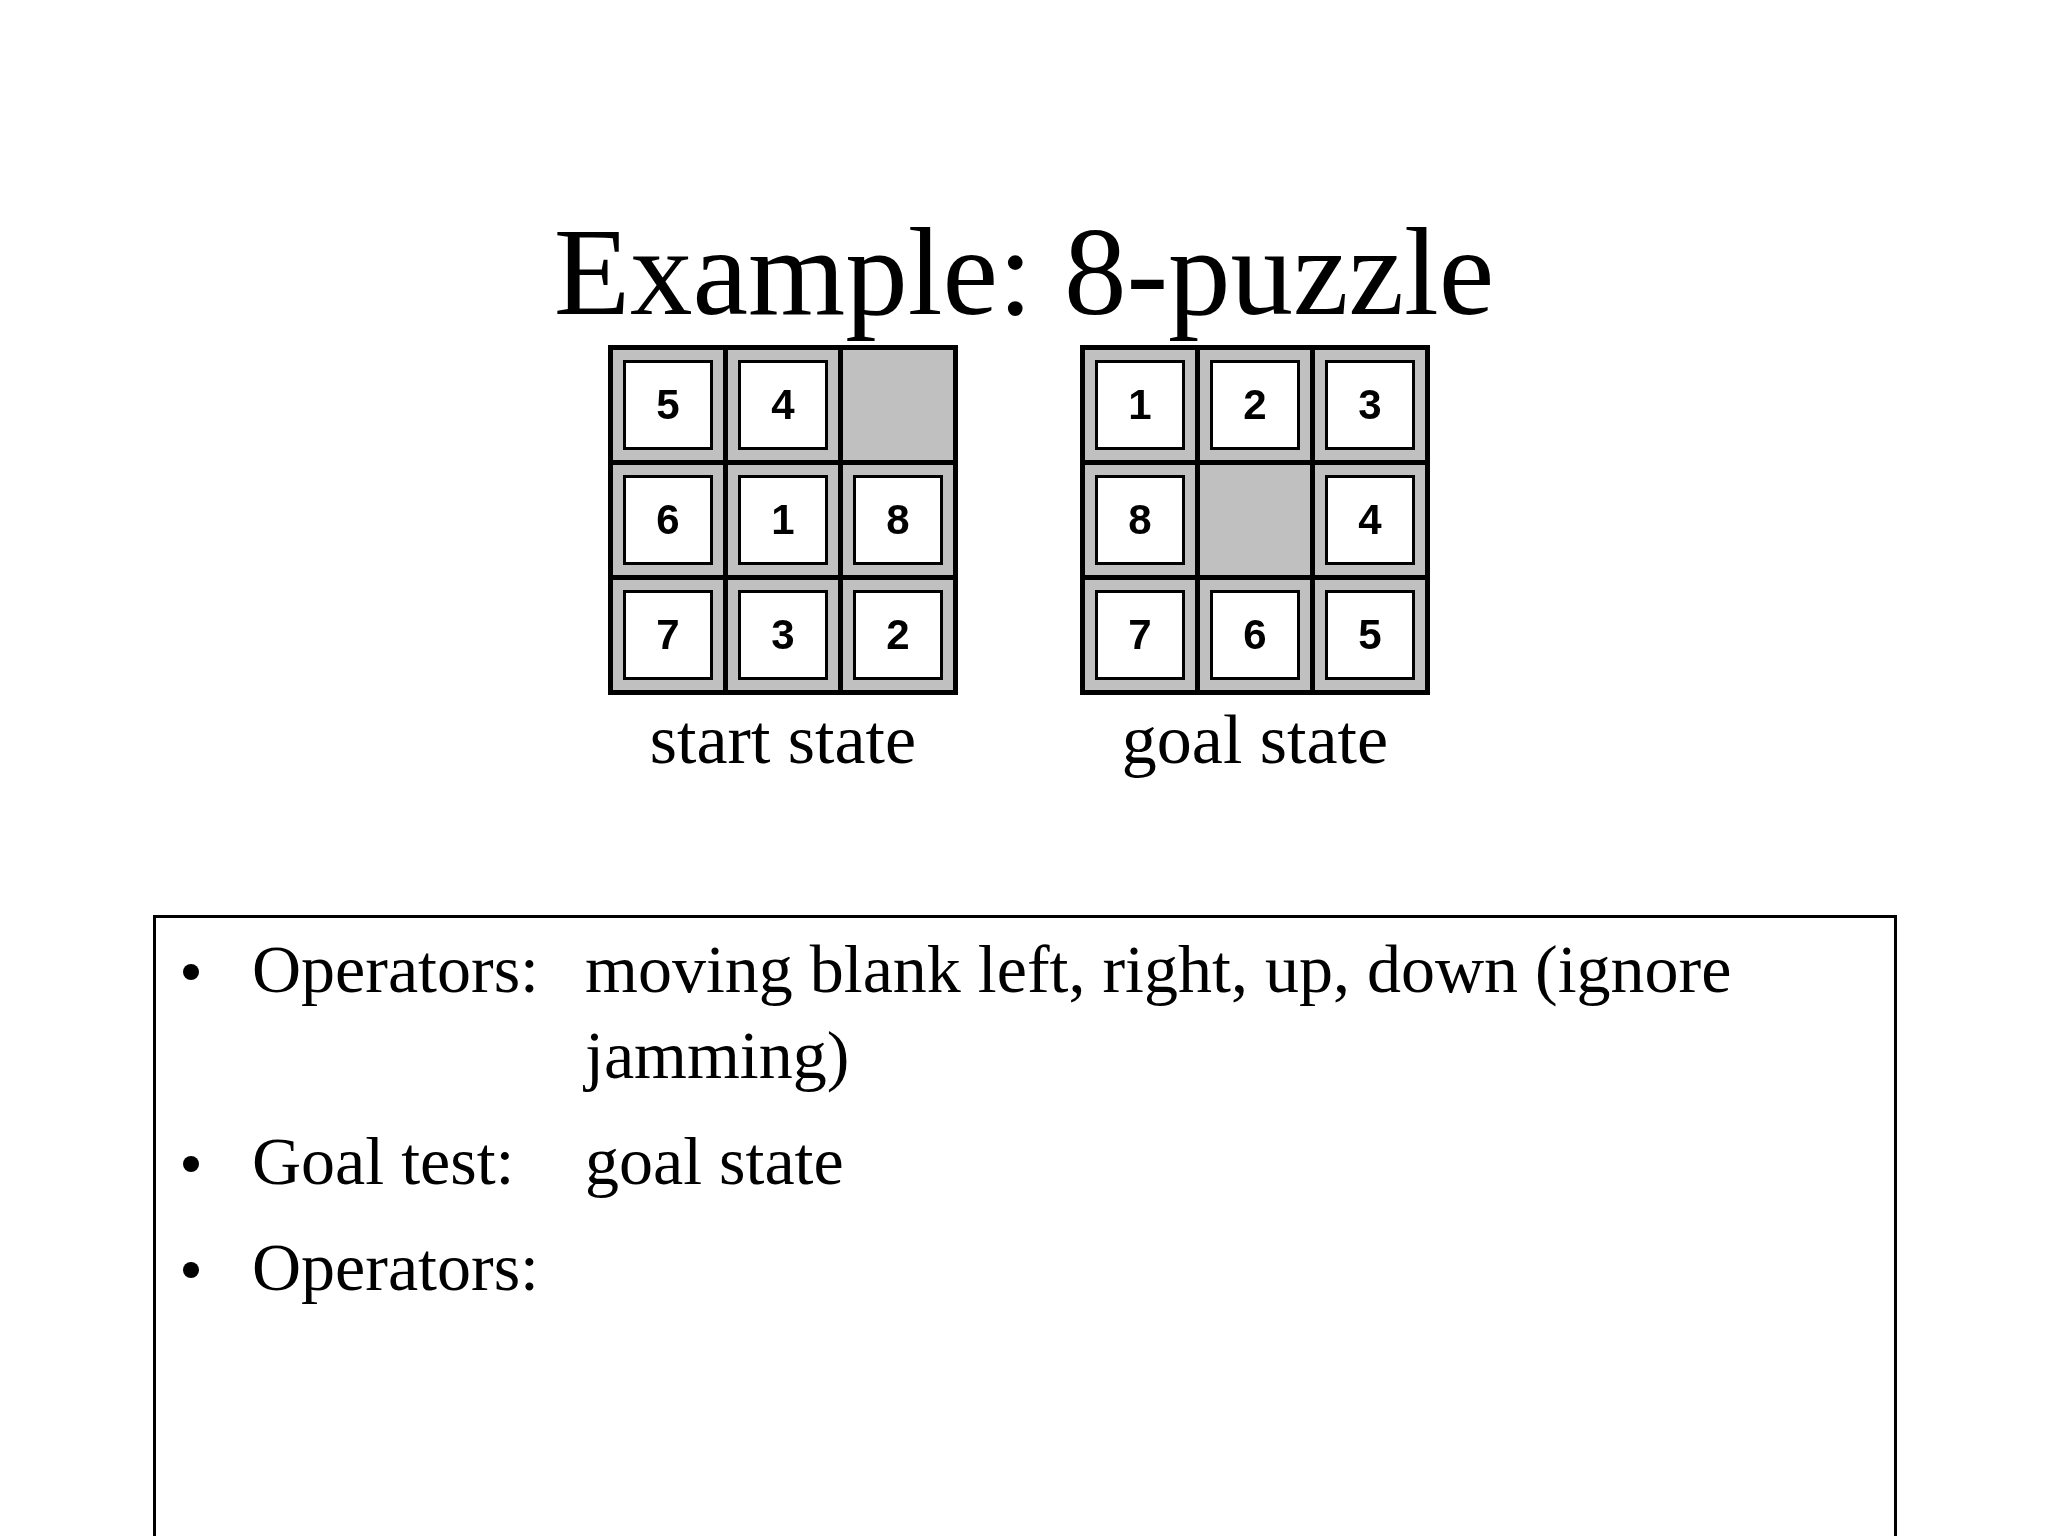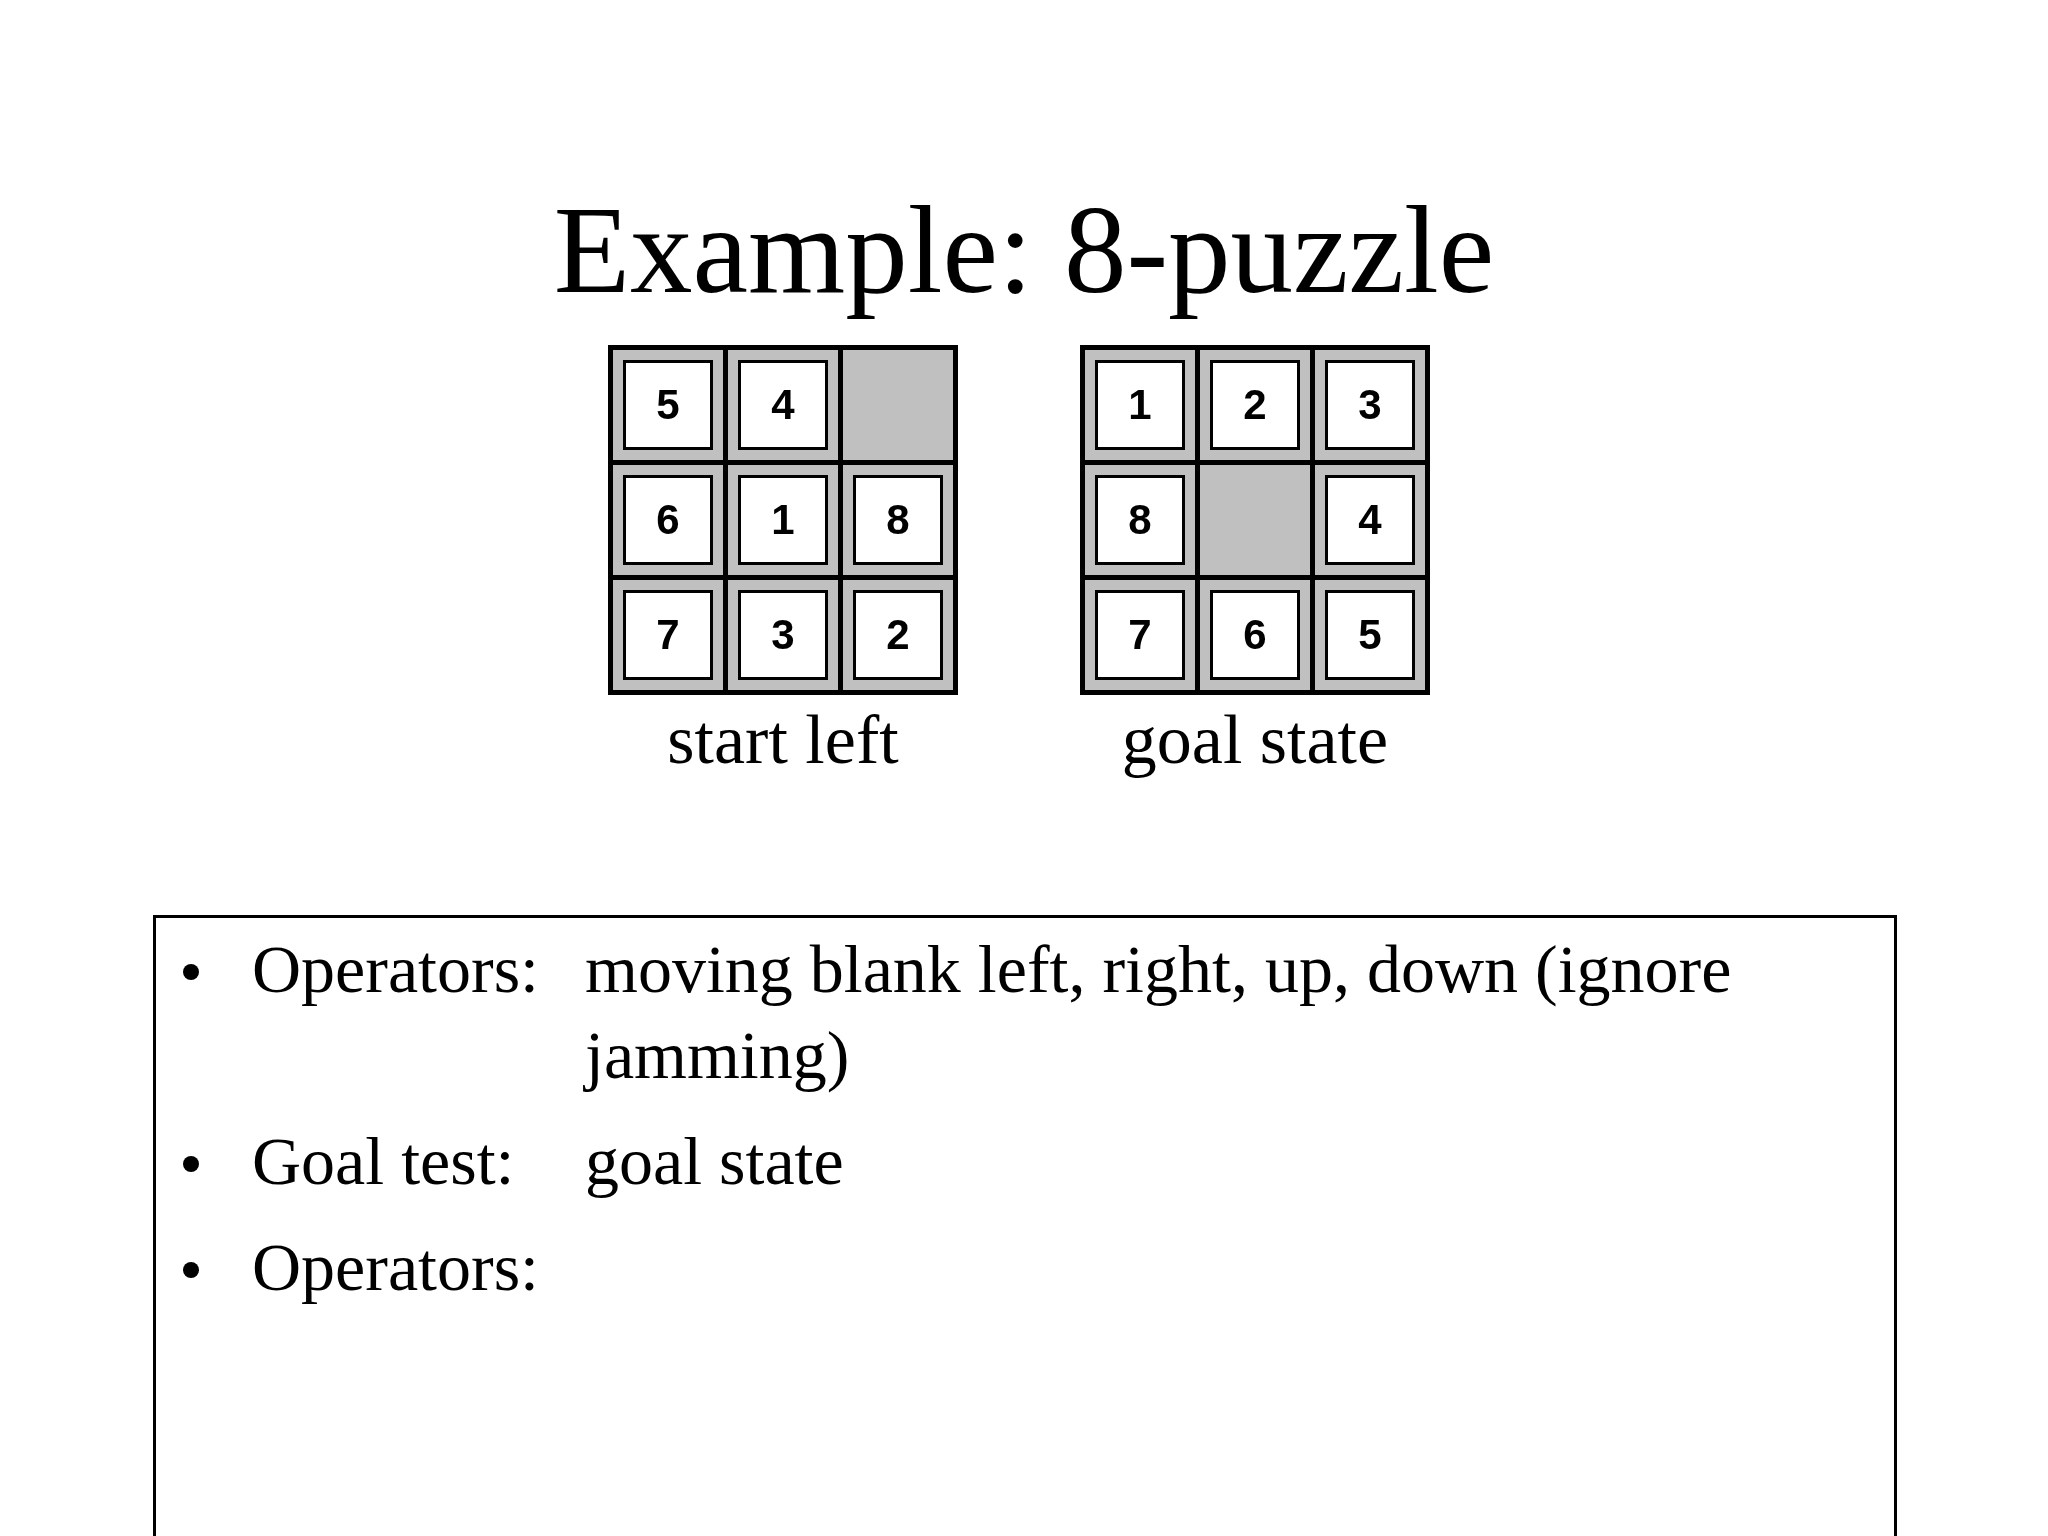--- a/index.html
+++ b/index.html
@@ -4,21 +4,21 @@
 <style>
   html, body { margin:0; padding:0; }
   body {
     width:2048px; height:1536px; position:relative;
     background:#ffffff; color:#000;
     font-family:"Liberation Serif", serif;
     overflow:hidden;
   }
 
   .title {
-    position:absolute; top:188px; left:0; right:0;
+    position:absolute; top:210px; left:0; right:0;
     text-align:center; font-size:125px; line-height:1;
     white-space:nowrap; color:#000;
   }
 
   .puzzle {
     position:absolute; top:345px; width:350px; height:350px;
     background:#000; border:5px solid #000; box-sizing:border-box;
     display:grid; grid-template-columns:repeat(3,1fr); grid-template-rows:repeat(3,1fr);
     gap:5px;
   }
@@ -116,21 +116,21 @@
       <div class="tile">7</div>
     </div>
   <div class="cell">
       <div class="tile">6</div>
     </div>
   <div class="cell">
       <div class="tile">5</div>
     </div>
 </div>
 
-<div class="state-label state-label-start">start left</div>
+<div class="state-label state-label-start">start state</div>
 <div class="state-label state-label-goal">goal state</div>
 
 <div class="notes">
   <div class="note-row">
     <div>
         <div class="bullet-dot"></div>
       </div>
     <div class="term">Operators:</div>
     <div class="desc">
       <span>moving blank left, right, up, down (ignore</span>

